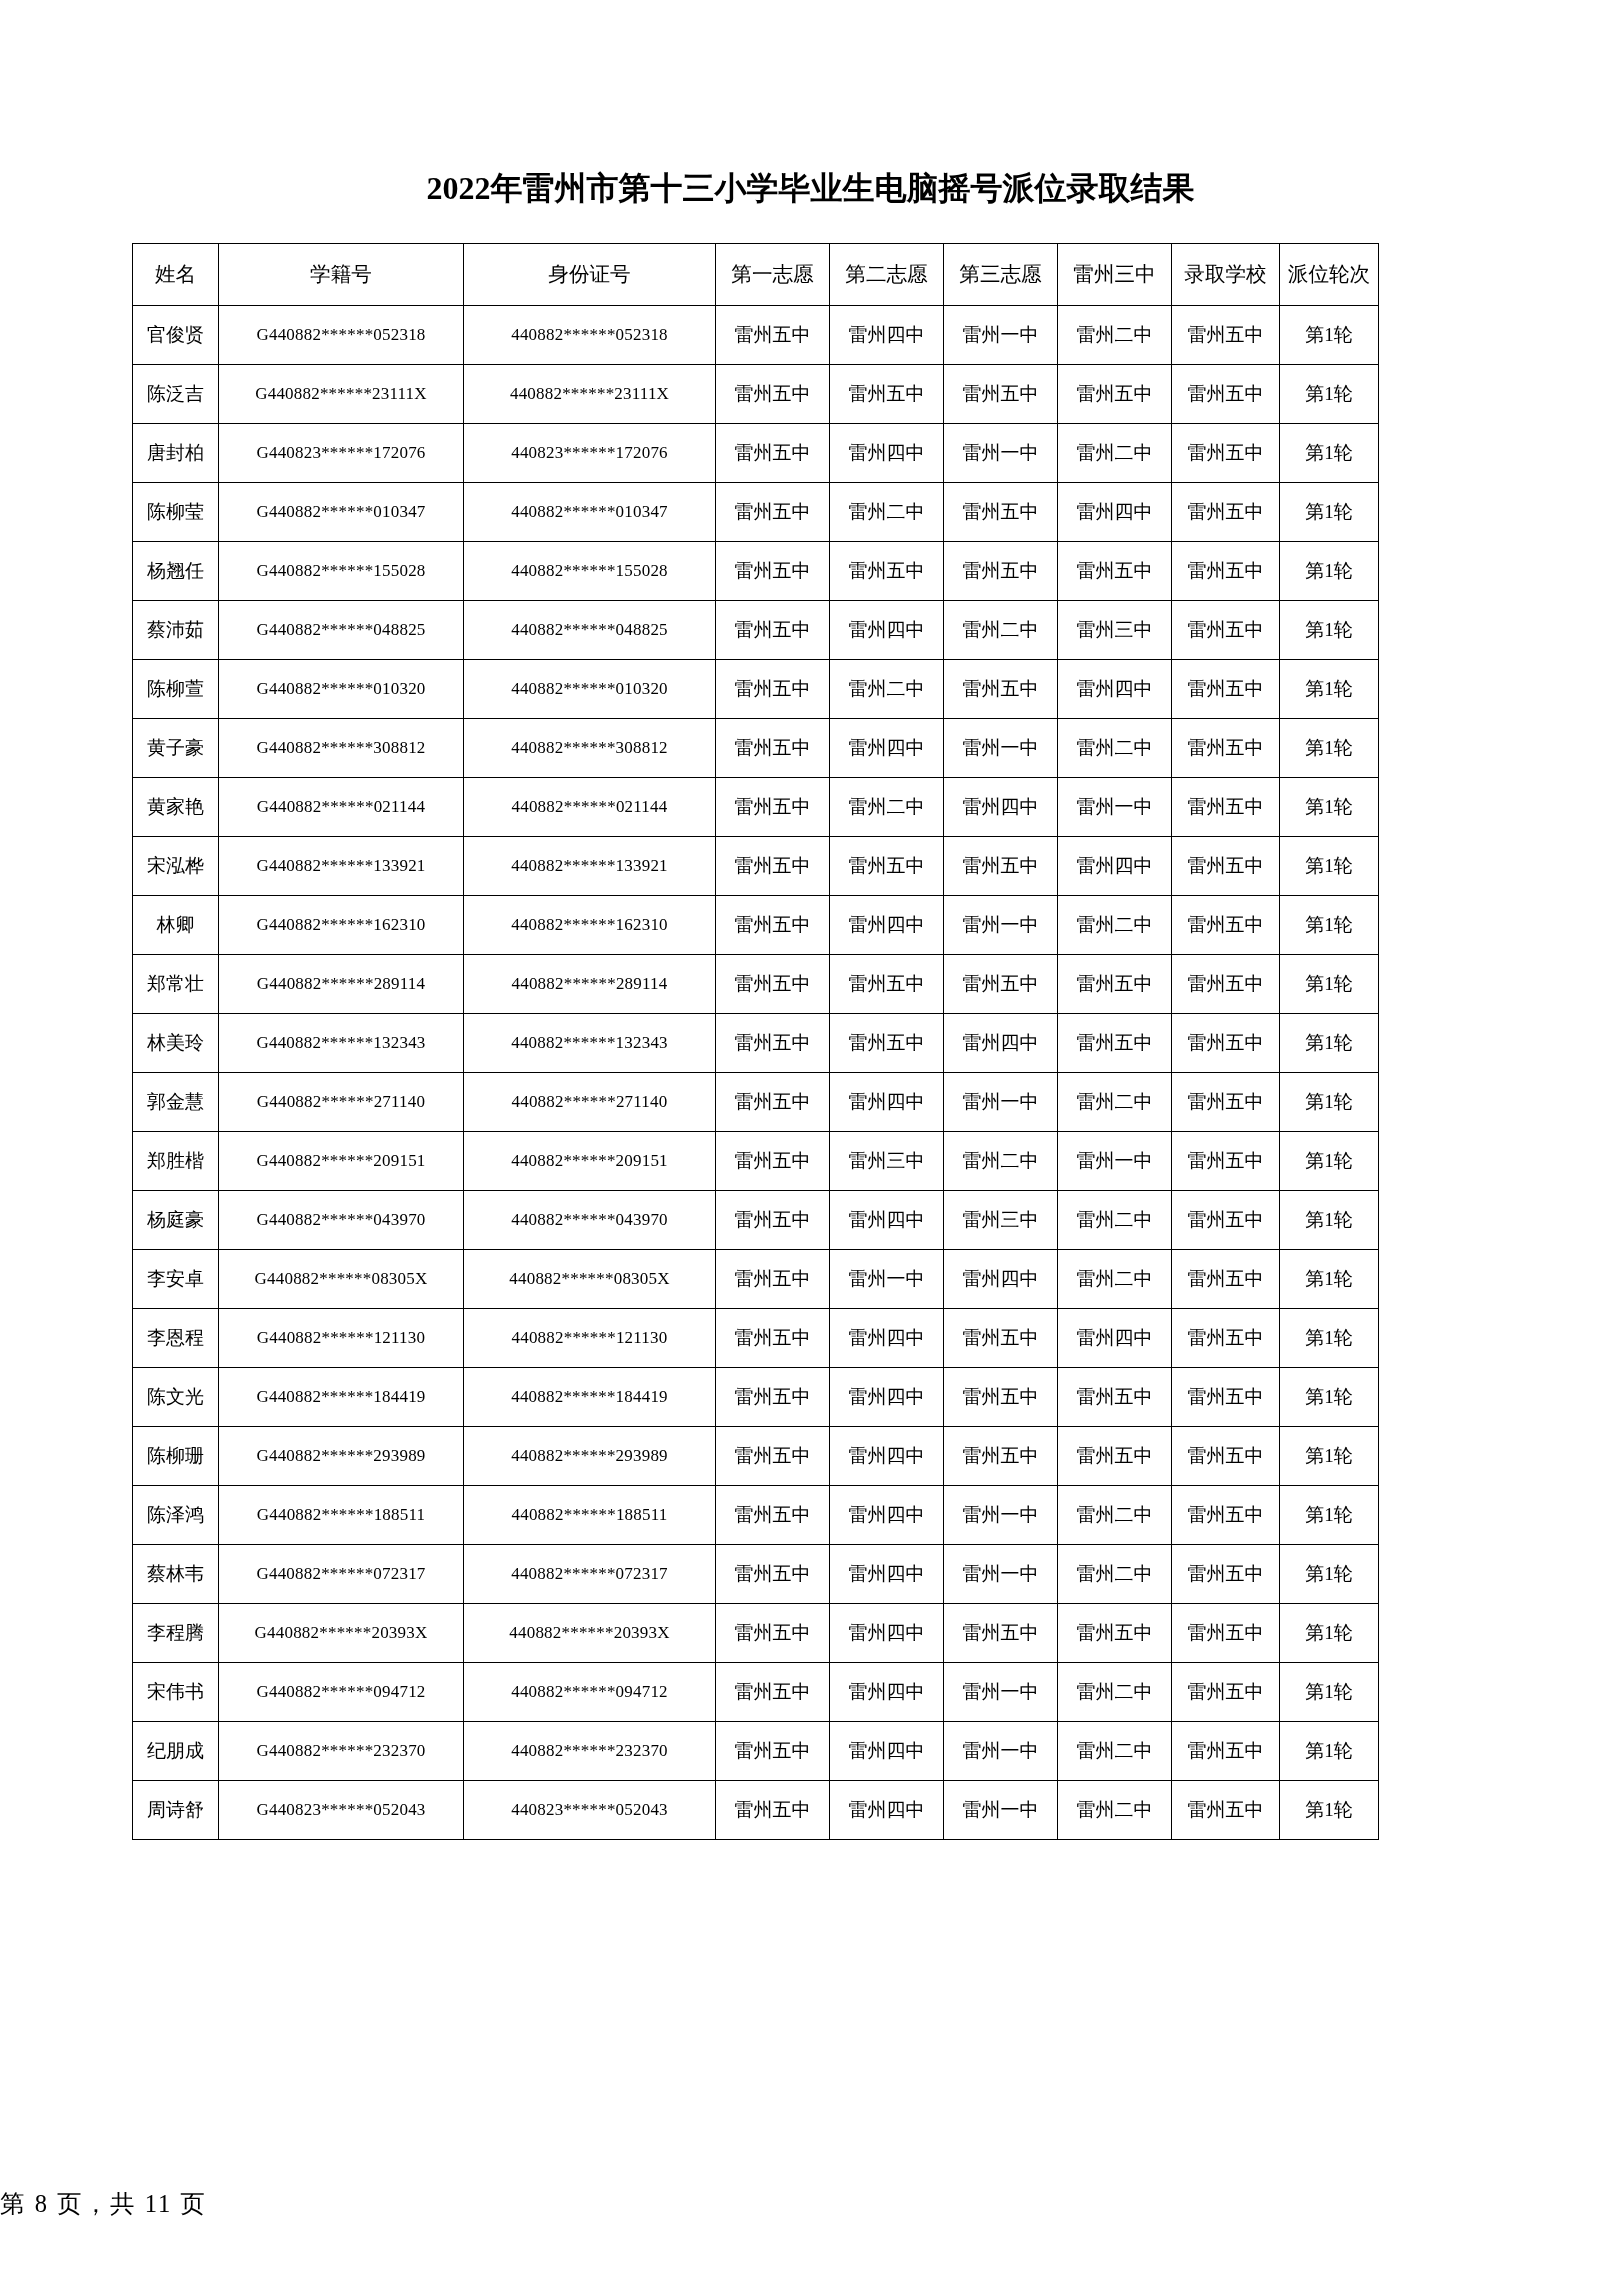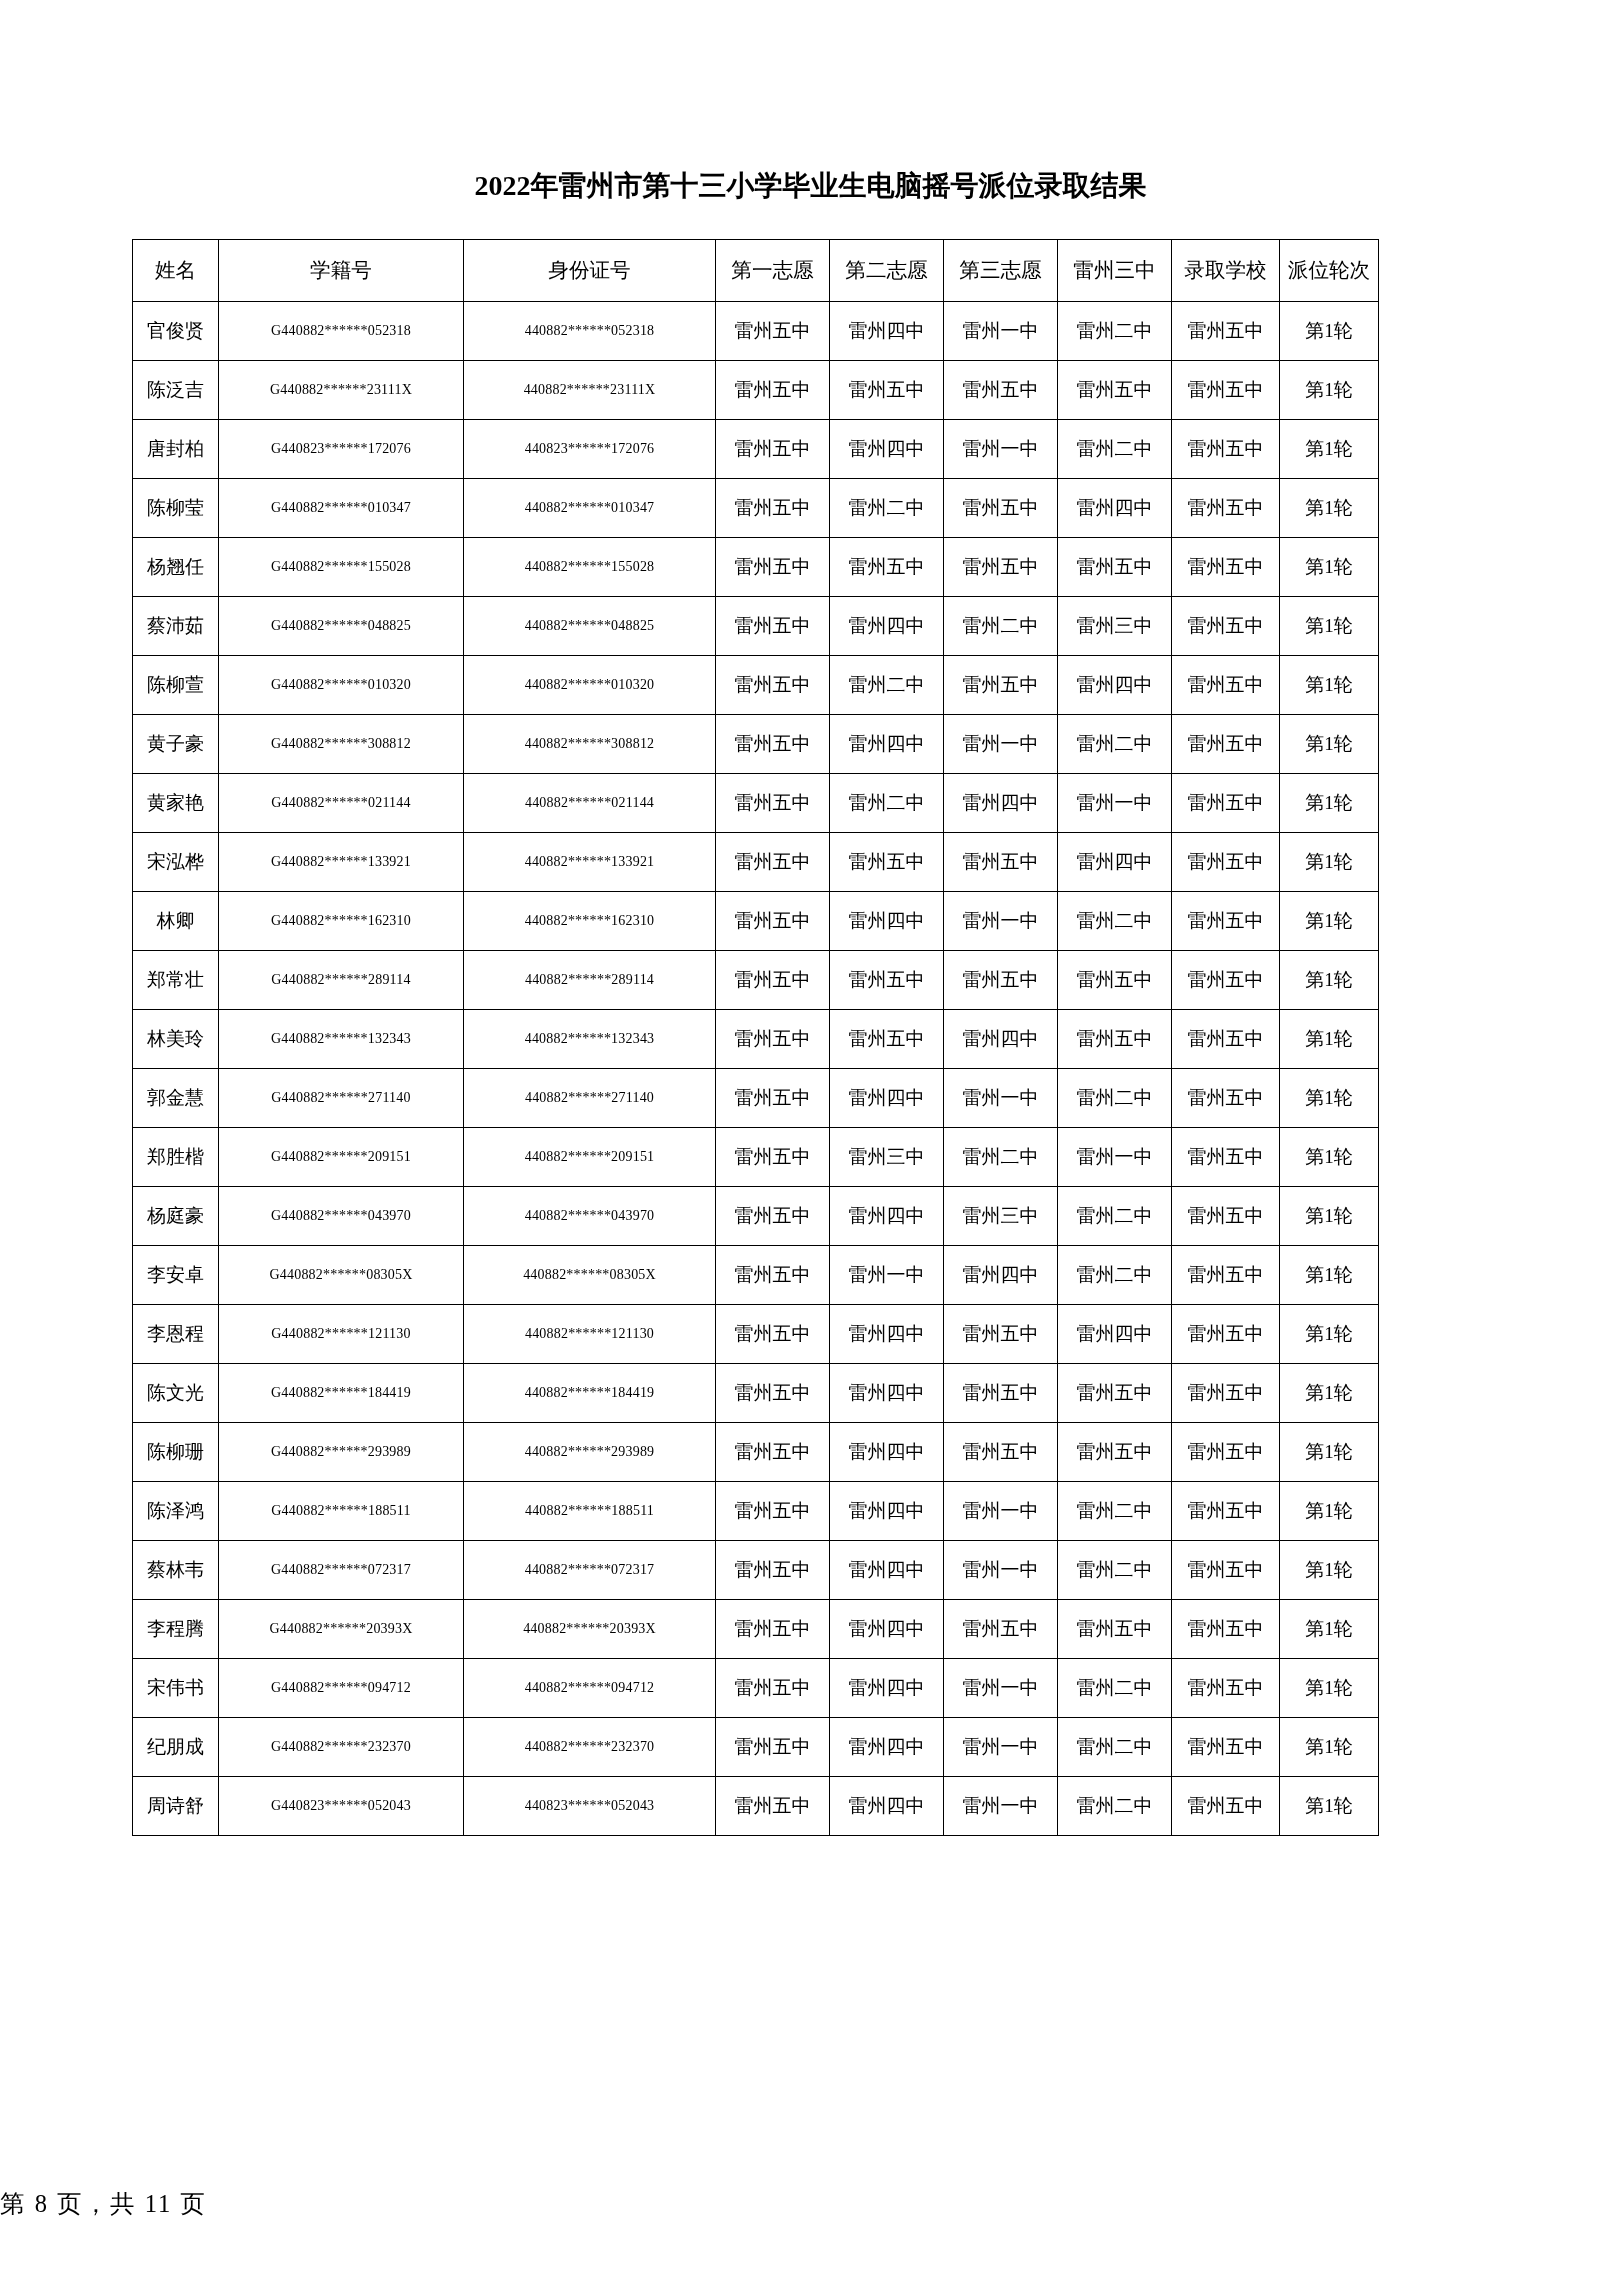--- a/index.html
+++ b/index.html
@@ -17,21 +17,21 @@
   }
   .page {
     width: 1621px;
     height: 2293px;
     box-sizing: border-box;
     padding: 0;
     position: relative;
   }
   .doc-title {
     text-align: center;
-    font-size: 28px;
+    font-size: 32px;
     font-weight: bold;
     letter-spacing: 0px;
     margin: 0;
     padding-top: 169px;
     padding-bottom: 0px;
     font-family: "Liberation Serif", "DejaVu Serif", serif;
     line-height: 1.2;
   }
   .table-wrap {
     margin: 0 auto;
@@ -65,21 +65,21 @@
   
   col.c-name     { width: 86px; }
   col.c-stuid    { width: 245px; }
   col.c-idcard   { width: 252px; }
   col.c-pref     { width: 114px; }
   col.c-school   { width: 108px; }
   col.c-round    { width: 99px; }
 
   td.mono {
     font-family: "Liberation Serif", "DejaVu Serif", serif;
-    font-size: 14px;
+    font-size: 17px;
     letter-spacing: 0.2px;
   }
   td.cn, th.cn {
     font-family: "Liberation Serif", "DejaVu Serif", serif;
   }
   .footer {
     position: absolute;
     left: 0;
     right: 0;
     bottom: 73px;

